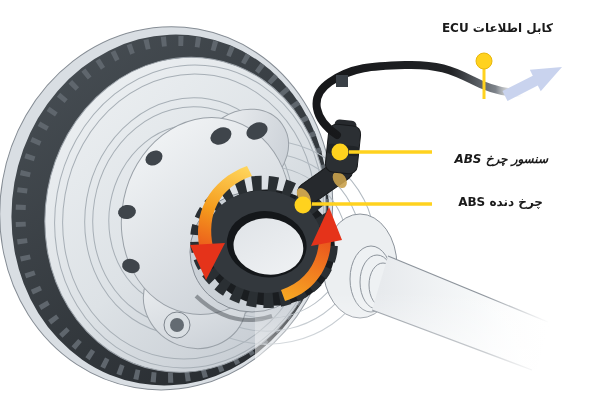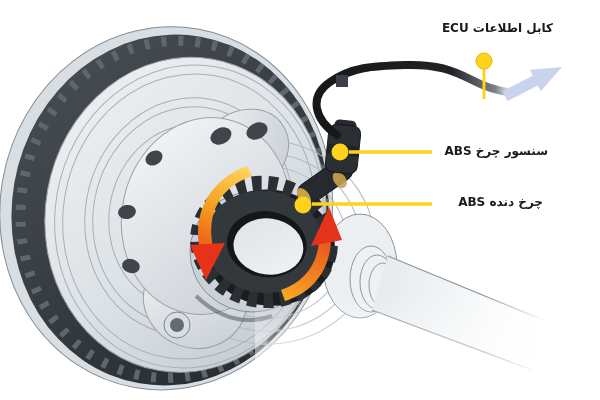--- a/index.html
+++ b/index.html
@@ -7,21 +7,21 @@
     position:relative;width:600px;height:400px;background:var(--background,#fff);
     overflow:hidden;font-family:"DejaVu Sans","Liberation Sans",sans-serif;
   }
   .stage svg{position:absolute;left:0;top:0;}
   .label{
     position:absolute;direction:rtl;white-space:nowrap;text-align:right;
     font-weight:bold;font-size:12px;color:var(--text,#1a1a1a);
     font-family:"DejaVu Sans","Liberation Sans",sans-serif;
   }
   .label-ecu{top:21px;right:47px;}
-  .label-sensor{top:144px;right:52px;}
+  .label-sensor{top:152px;right:52px;font-style:italic;}
   .label-ring{top:195px;right:57px;text-align:right;}
   .yellow-fill{fill:var(--callout-yellow,#FFD21E);}
   .yellow-stroke{stroke:var(--callout-yellow,#FFD21E);}
 </style>
 </head>
 <body>
 
 <div class="stage">
 
 <svg width="600" height="400" viewBox="0 0 600 400">

